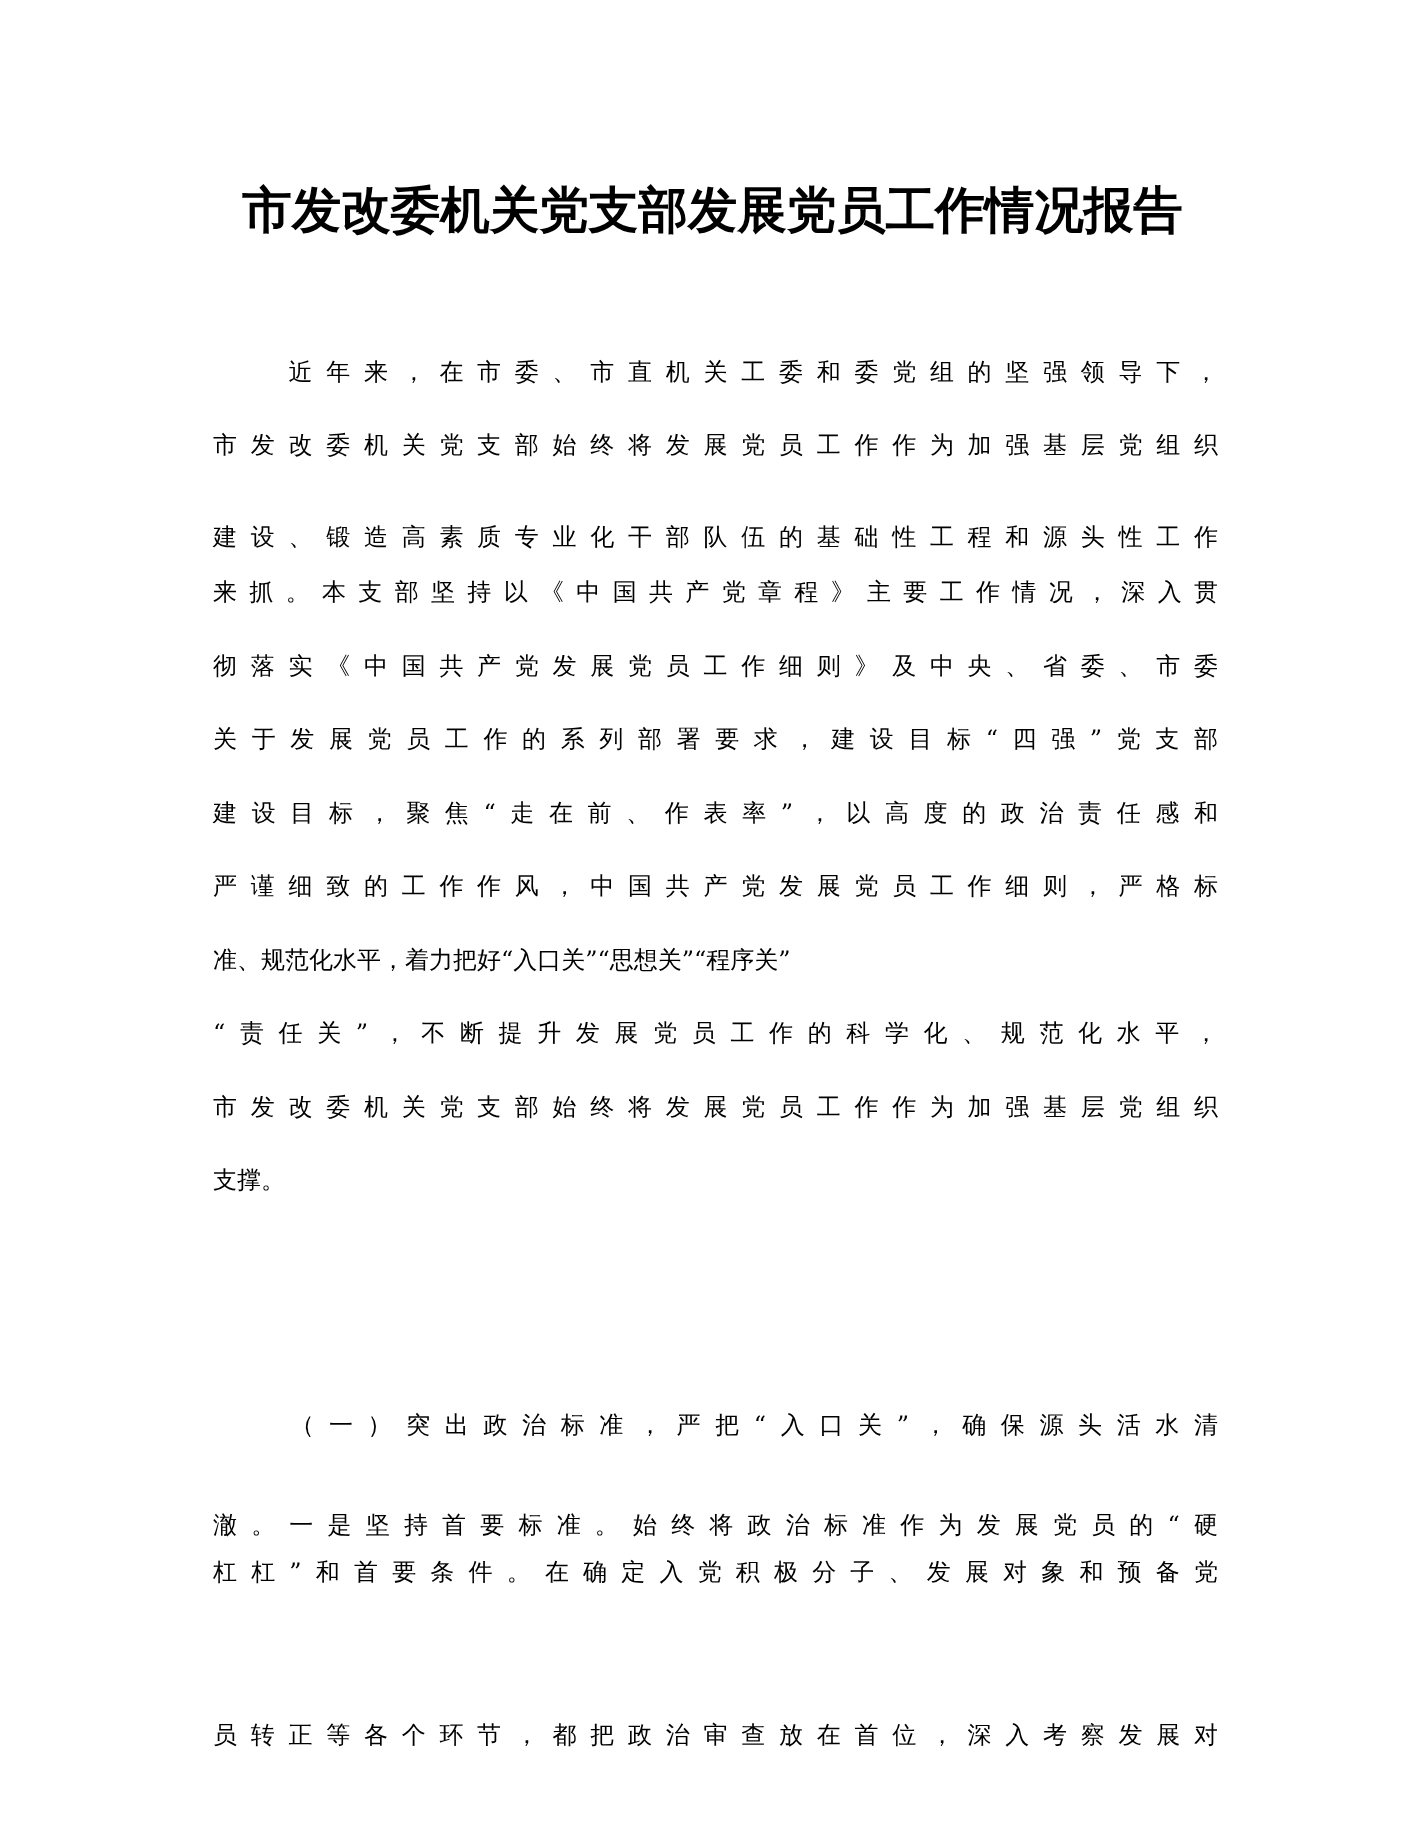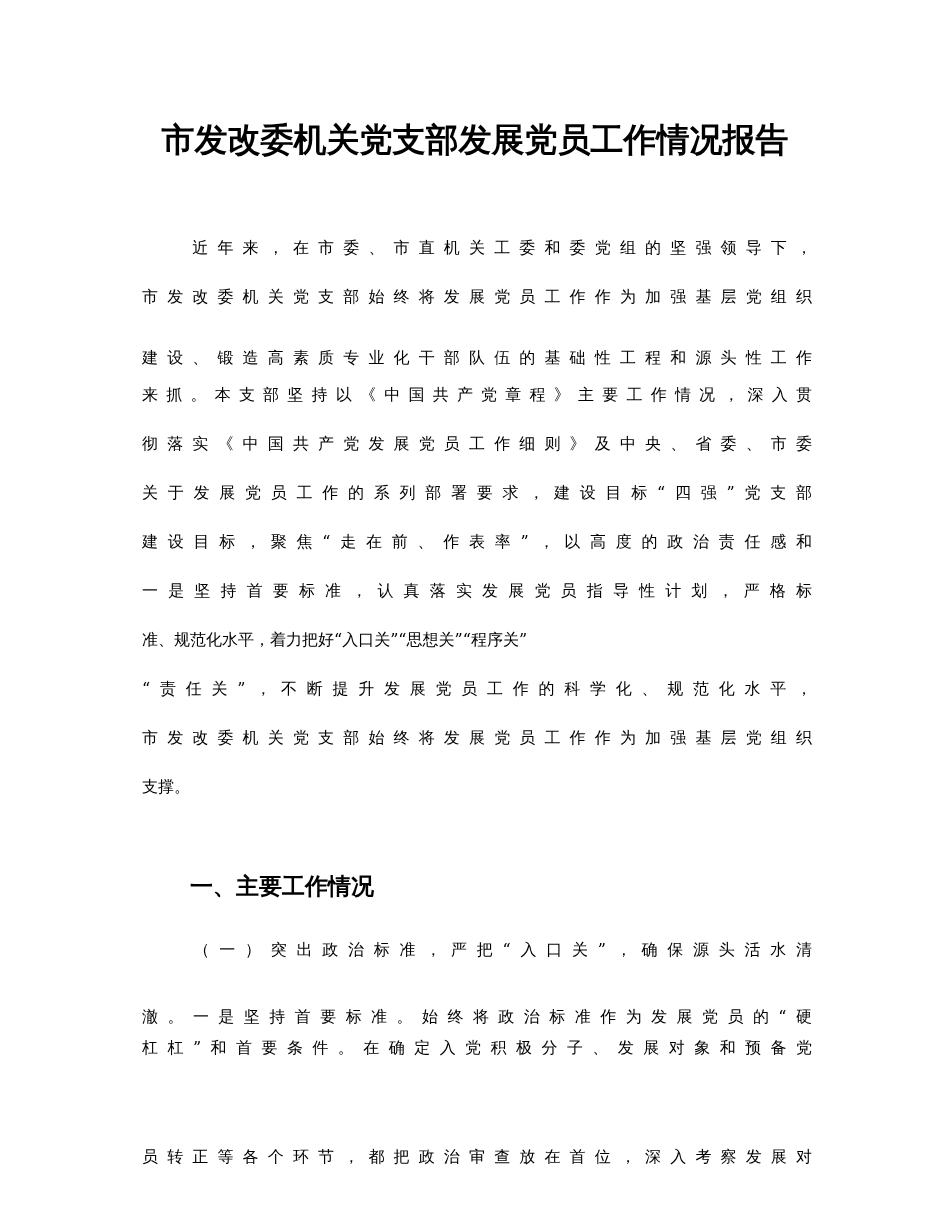--- a/index.html
+++ b/index.html
@@ -30,28 +30,27 @@
   <div class="title">市发改委机关党支部发展党员工作情况报告</div>
 
   <div>
     <div class="line" style="top:223px">　　近年来，在市委、市直机关工委和委党组的坚强领导下，</div>
     <div class="line" style="top:272px">市发改委机关党支部始终将发展党员工作作为加强基层党组织</div>
     <div class="line" style="top:333px">建设、锻造高素质专业化干部队伍的基础性工程和源头性工作</div>
     <div class="line" style="top:370px">来抓。本支部坚持以《中国共产党章程》主要工作情况，深入贯</div>
     <div class="line" style="top:419px">彻落实《中国共产党发展党员工作细则》及中央、省委、市委</div>
     <div class="line" style="top:468px">关于发展党员工作的系列部署要求，建设目标“四强”党支部</div>
     <div class="line" style="top:517px">建设目标，聚焦“走在前、作表率”，以高度的政治责任感和</div>
-    <div class="line" style="top:566px">一是坚持首要标准，认真落实发展党员指导性计划，严格标</div>
+    <div class="line" style="top:566px">严谨细致的工作作风，中国共产党发展党员工作细则，严格标</div>
     <div class="line last" style="top:615px">准、规范化水平，着力把好“入口关”“思想关”“程序关”</div>
     <div class="line" style="top:664px">“责任关”，不断提升发展党员工作的科学化、规范化水平，</div>
     <div class="line" style="top:713px">市发改委机关党支部始终将发展党员工作作为加强基层党组织</div>
     <div class="line last" style="top:762px">支撑。</div>
   </div>
 
-  <div class="heading">一、主要工作情况</div>
 
   <div>
     <div class="line" style="top:925px">　　（一）突出政治标准，严把“入口关”，确保源头活水清</div>
     <div class="line" style="top:992px">澈。一是坚持首要标准。始终将政治标准作为发展党员的“硬</div>
     <div class="line" style="top:1023px">杠杠”和首要条件。在确定入党积极分子、发展对象和预备党</div>
     <div class="line" style="top:1132px">员转正等各个环节，都把政治审查放在首位，深入考察发展对</div>
   </div>
 </div>
 
 </body></html>

